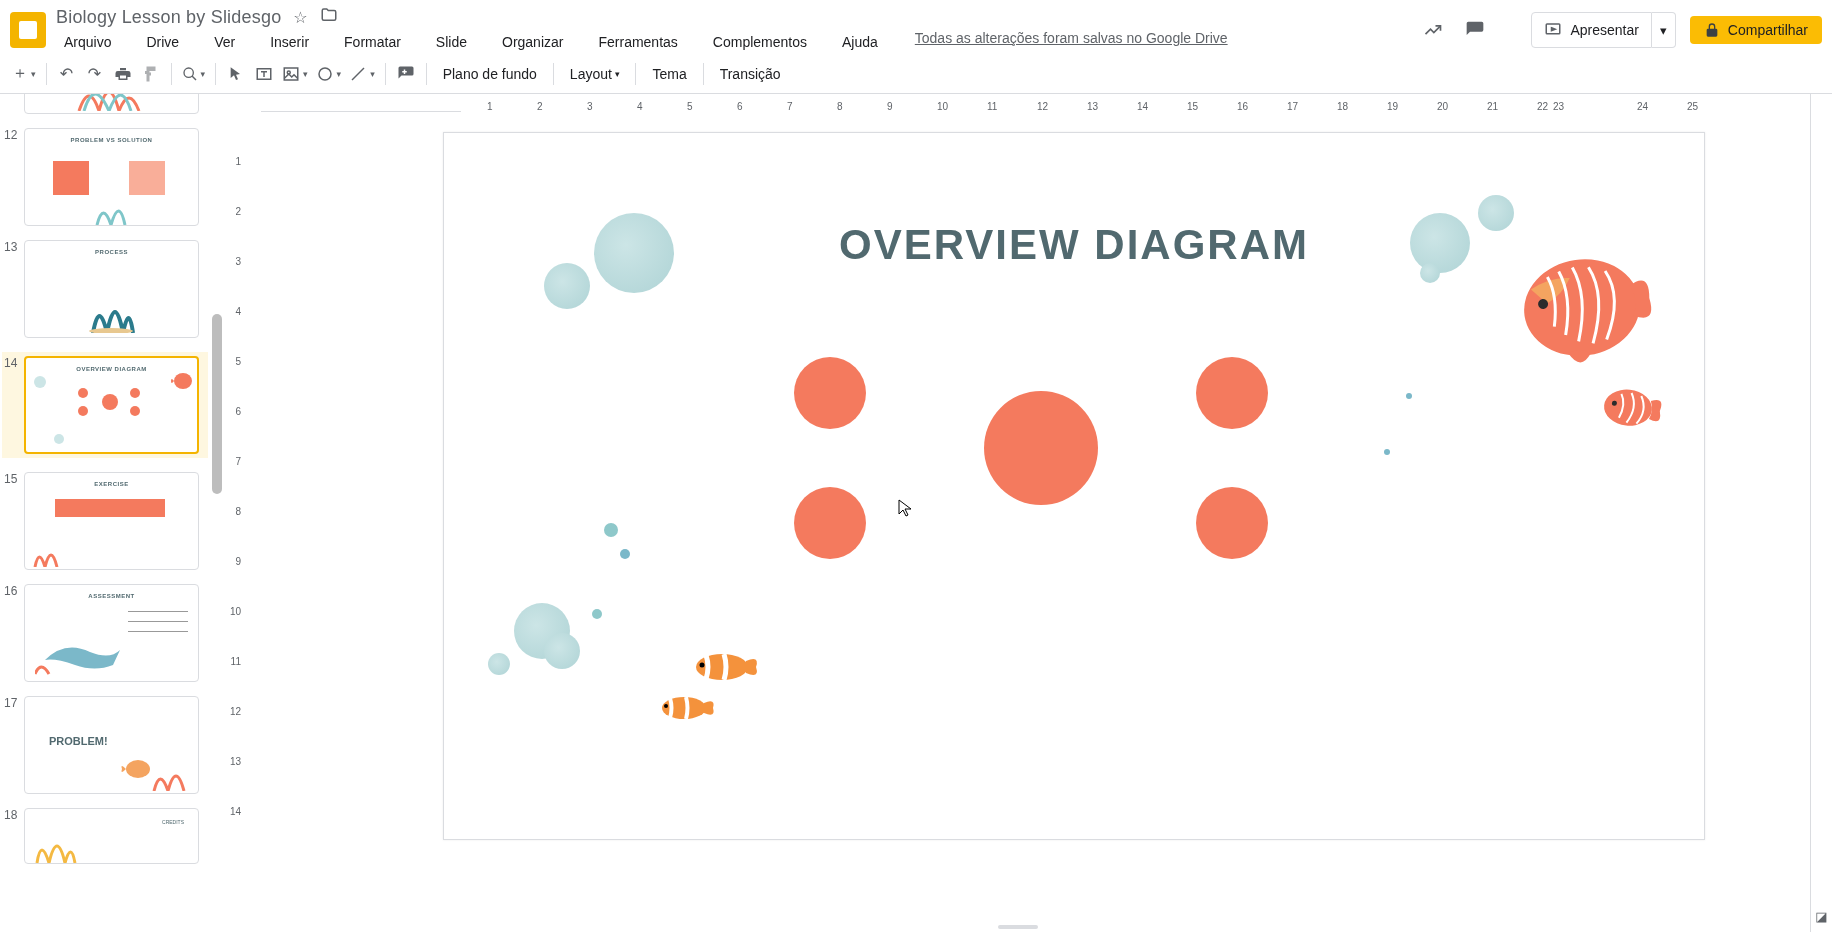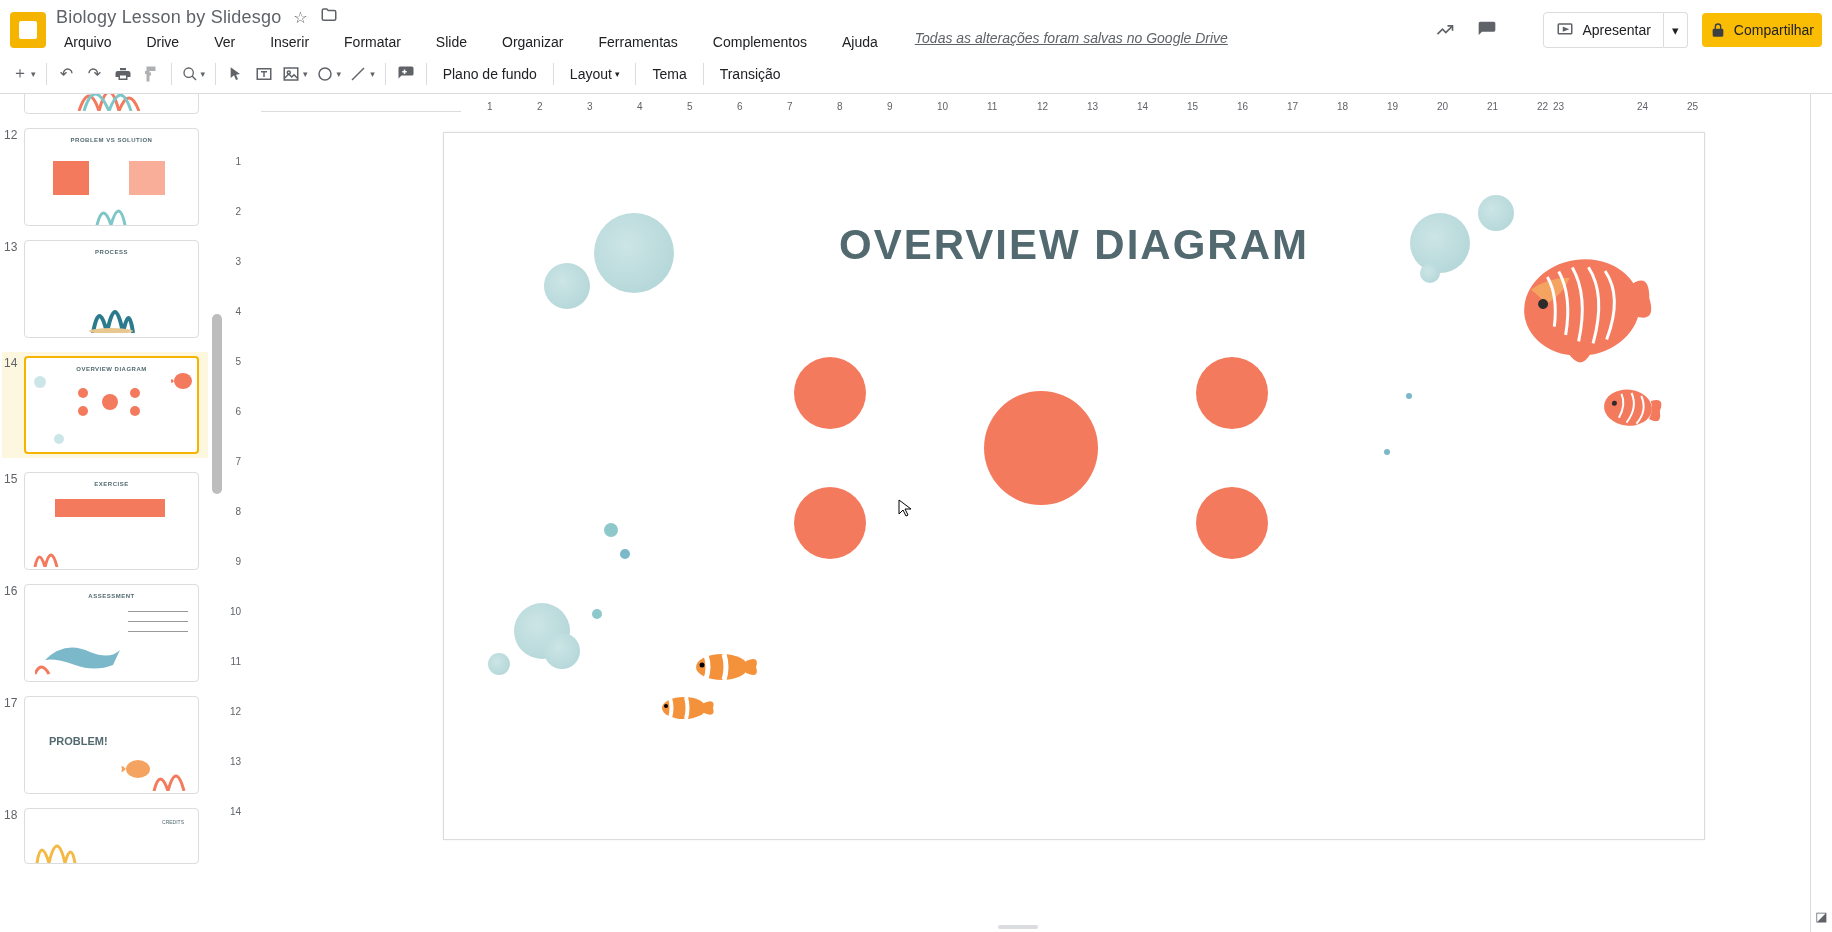--- a/index.html
+++ b/index.html
@@ -7,28 +7,28 @@
 
 .titlebar { display: flex; align-items: center; padding: 6px 10px 0 10px; height: 54px; }
 .logo { width: 36px; height: 36px; background: #f4b400; border-radius: 4px; display: flex; align-items: center; justify-content: center; margin-right: 10px; }
 .logo-inner { width: 18px; height: 18px; background: #fff; border-radius: 2px; }
 .title-area { flex: 1; display: flex; flex-direction: column; }
 .title-row { display: flex; align-items: center; gap: 12px; }
 .doc-title { font-size: 18px; color: #5f6368; letter-spacing: .2px; }
 .star-icon, .folder-icon { color: #5f6368; font-size: 16px; }
 .menu-row { display: flex; gap: 19px; margin-top: 2px; }
 .menu-item { padding: 4px 8px; font-size: 14px; color: #202124; border-radius: 4px; cursor: pointer; }
-.save-status { font-size: 14px; color: #5f6368; text-decoration: underline; margin-left: 10px; font-style: italic; }
+.save-status { font-size: 14px; color: #5f6368; text-decoration: underline; margin-left: 10px; }
 .right-actions { display: flex; align-items: center; gap: 14px; margin-left: auto; }
 .icon-btn { width: 28px; height: 28px; display: flex; align-items: center; justify-content: center; color: #5f6368; font-size: 18px; cursor: pointer; border-radius: 4px; }
 .present-btn { display: flex; align-items: center; border: 1px solid #dadce0; border-radius: 4px; height: 36px; padding: 0 12px; font-size: 14px; font-weight: 500; cursor: pointer; gap: 8px; }
 .present-drop { border: 1px solid #dadce0; border-left: none; border-radius: 0 4px 4px 0; width: 24px; height: 36px; display: flex; align-items: center; justify-content: center; cursor: pointer; }
 .present-wrap { display: flex; padding-left: 28px; }
 .present-wrap .present-btn { border-radius: 4px 0 0 4px; }
-.share-btn { background: #fbbc04; height: 34px; padding: 0 8px; border-radius: 4px; display: flex; align-items: center; gap: 8px; font-size: 14px; font-weight: 500; cursor: pointer; }
+.share-btn { background: #fbbc04; height: 28px; padding: 0 14px; border-radius: 4px; display: flex; align-items: center; gap: 8px; font-size: 14px; font-weight: 500; cursor: pointer; }
 
 .toolbar { display: flex; align-items: center; padding: 4px 8px; border-bottom: 1px solid #dadce0; height: 40px; }
 .tb-btn { min-width: 28px; height: 28px; display: flex; align-items: center; justify-content: center; color: #5f6368; font-size: 16px; cursor: pointer; border-radius: 4px; padding: 0 4px; }
 .tb-sep { width: 1px; height: 22px; background: #dadce0; margin: 0 6px; }
 .tb-text { font-size: 14px; color: #202124; padding: 0 10px; height: 28px; display: flex; align-items: center; cursor: pointer; border-radius: 4px; }
 .caret { font-size: 9px; margin-left: 3px; }
 
 .workspace { display: flex; height: calc(100% - 94px); }
 .side-panel { width: 225px; display: flex; border-right: 1px solid transparent; }
 .thumbs-col { flex: 1; padding: 4px 20px 4px 4px; overflow-y: auto; position: relative; }

